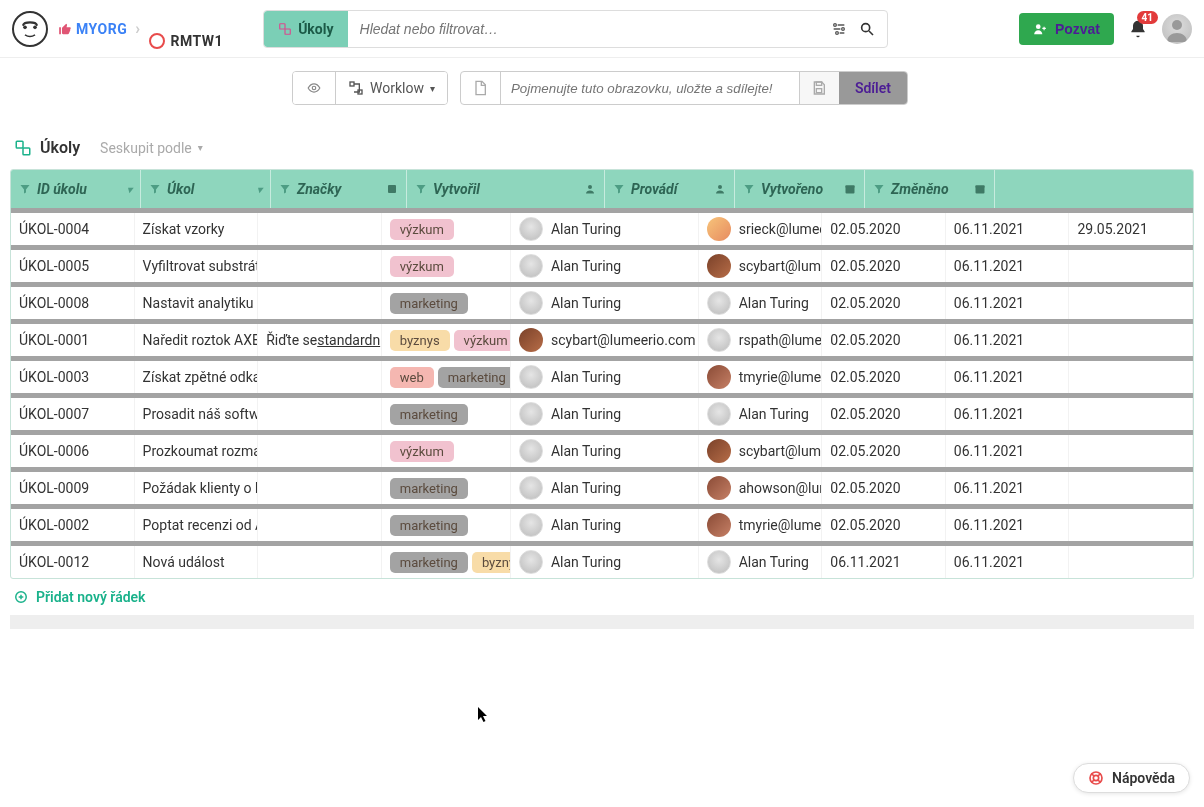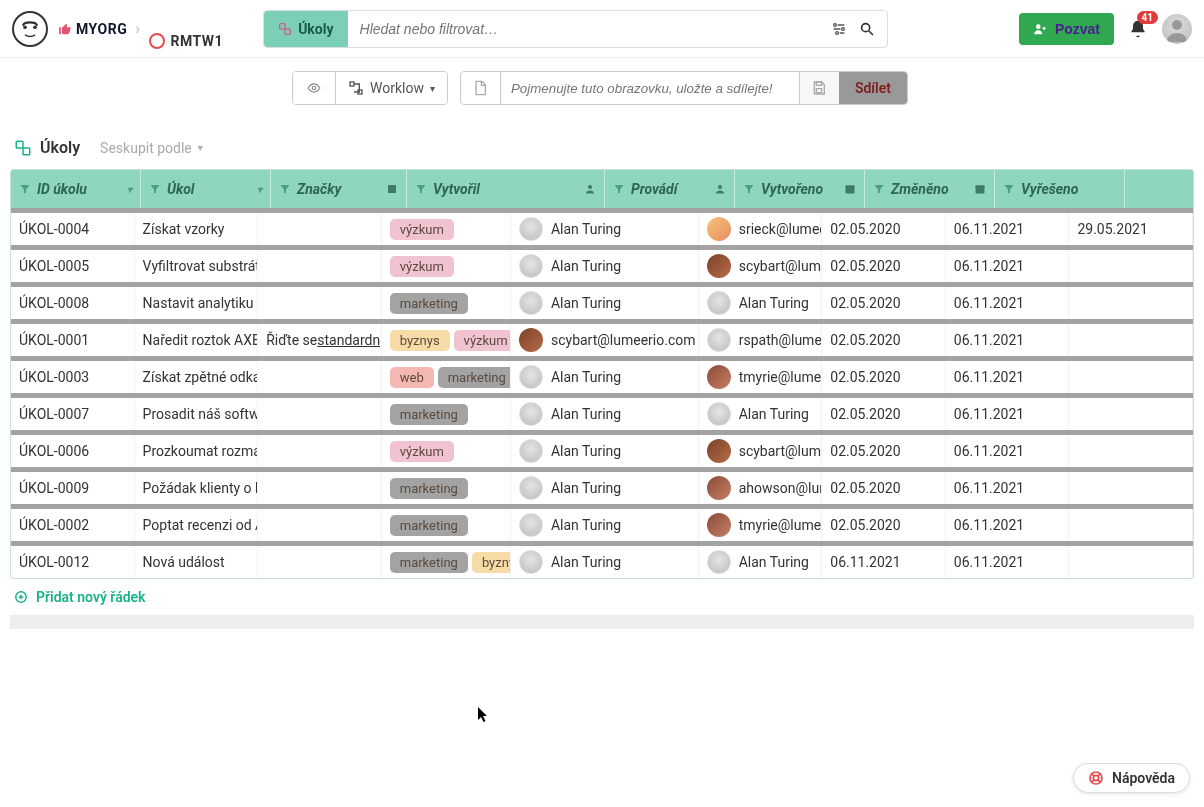--- a/index.html
+++ b/index.html
@@ -1,21 +1,21 @@
 <!DOCTYPE html>
 <html><head>
 <meta charset="utf-8">
 <style>
   * { box-sizing: border-box; margin: 0; padding: 0; }
   body { font-family: -apple-system, BlinkMacSystemFont, "Segoe UI", Roboto, Helvetica, Arial, sans-serif; color: #333; font-size: 14px; background: #fff; width: 1204px; height: 807px; overflow: hidden; position: relative; }
   .topbar { height: 58px; display: flex; align-items: center; padding: 0 12px; gap: 10px; border-bottom: 1px solid #eee; }
   .logo { width: 36px; height: 36px; border-radius: 50%; background: #fff; border: 2px solid #333; position: relative; overflow: hidden; display:flex; align-items:center; justify-content:center;}
   .logo svg { width: 30px; height:30px; }
   .breadcrumb { display: flex; align-items: center; gap: 8px; font-weight: 700; letter-spacing: .5px; }
-  .bc-org { display:flex; align-items:center; gap:4px; color:#0f172a; }
+  .bc-org { display:flex; align-items:center; gap:4px; color:#3b82f6; }
   .bc-org .thumbs { color:#e05574; font-size:14px; }
   .bc-sep { color:#ccc; font-size:16px;}
   .bc-proj { display:flex; align-items:flex-start; gap:6px; color:#333;margin-top:24px; }
   .ring { width:16px; height:16px; border:2px solid #e84b4b; border-radius:50%; display:inline-block;}
   .searchbar { flex: 0 0 625px; height: 38px; border:1px solid #ddd; border-radius:4px; display:flex; align-items:center; overflow:hidden; margin-left: 30px; }
   .searchbar .pill { height:100%; padding:0 14px; background:#7bcfb6; color:#1b5a47; font-weight:700; display:flex; align-items:center; gap:6px; border-radius:3px 0 0 3px; }
   .searchbar .pill .cards-icon { color:#e65e9e; display:flex;}
   .searchbar input { flex:1; border:none; outline:none; font-size:14px; color:#555; font-style:italic; padding:12px 12px; height:100%; }
   .searchbar .icons { display:flex; gap:12px; padding:0 12px; color:#444; }
   .top-right { margin-left:auto; display:flex; align-items:center; gap:14px; }
@@ -25,21 +25,21 @@
   .avatar-sm { width:30px; height:30px; border-radius:50%; background:#ccc; display:inline-flex; align-items:center; justify-content:center; font-size:14px; color:#555; overflow:hidden;}
   .avatar-sm.grey { background: radial-gradient(circle at 50% 40%, #ddd, #bbb); }
   .toolbar { height:50px; display:flex; align-items:center; padding: 10px 12px 0 292px; gap:12px; }
   .tool-group { display:flex; border:1px solid #ccc; border-radius:4px; height:34px; overflow:hidden; }
   .tool-group .seg { padding:0 12px; display:flex; align-items:center; gap:6px; color:#555; background:#fff; border-right:1px solid #ccc; }
   .tool-group .seg:last-child { border-right:none; }
   .view-save { flex:0 0 448px; display:flex; border:1px solid #ccc; border-radius:4px; height:34px; overflow:hidden; }
   .view-save .seg-icon { width:40px; display:flex; align-items:center; justify-content:center; color:#aaa; border-right:1px solid #ccc; }
   .view-save input { flex:1; border:none; outline:none; padding:0 10px; font-style:italic; color:#888; }
   .view-save .save-icon { width:40px; display:flex; align-items:center; justify-content:center; color:#aaa; border-left:1px solid #ccc; background:#f7f7f7; }
-  .view-save .share { padding:0 16px; display:flex; align-items:center; background:#999; color:#7f1d1d; font-weight:600; }
+  .view-save .share { padding:0 16px; display:flex; align-items:center; background:#999; color:#4c1d95; font-weight:600; }
   .subheader { padding: 30px 14px 12px 14px; display:flex; align-items:center; gap:20px; }
   .subheader .title { display:flex; align-items:center; gap:8px; color:#333; font-weight:600; font-size:16px;}
   .subheader .title .cards-icon { color:#1ab28b; }
   .subheader .group { color:#aaa; display:flex; align-items:center; gap:6px; }
   .table-wrap { border:1px solid #c7e3d9; border-radius:3px; margin: 0 10px; overflow:hidden; }
   .thead { display:flex; background:#8ed6bd; height:38px; }
   .th { display:flex; align-items:center; gap:6px; padding:0 8px; border-right:1px solid rgba(255,255,255,.5); color:#2e6554; font-weight:700; font-style:italic; white-space:nowrap; position:relative;}
   .th .funnel { color:#4d9d84; flex-shrink:0; }
   .th .end-icon { margin-left:auto; color:#3f7a66; flex-shrink:0;}
   .th .caret { color:#4d9d84; margin-left:auto; font-size:10px; flex-shrink:0;}
@@ -274,26 +274,20 @@
           <path d="M3 4h18l-7 9v6l-4 2v-8z"></path>
         </svg>
         <span>Změněno</span>
         <span class="end-icon">
           <svg width="12" height="12" viewBox="0 0 24 24" fill="currentColor">
             <rect x="3" y="5" width="18" height="16" rx="2"></rect>
             <rect x="3" y="5" width="18" height="4"></rect>
           </svg>
         </span>
       </div>
-      <div class="th c8">
-        <svg class="funnel" width="12" height="12" viewBox="0 0 24 24" fill="currentColor">
-          <path d="M3 4h18l-7 9v6l-4 2v-8z"></path>
-        </svg>
-        <span>Vyřešeno</span>
-      </div>
     </div>
   <div class="tbody" id="tbody">
       <div class="row">
         <div class="td c0">ÚKOL-0004</div>
         <div class="td c1">Získat vzorky</div>
         <div class="td c2"></div>
         <div class="td c3">
           <span class="tag vyzkum">výzkum</span>
         </div>
         <div class="td c4"><span class="avatar-xs grey"></span>Alan Turing</div>

